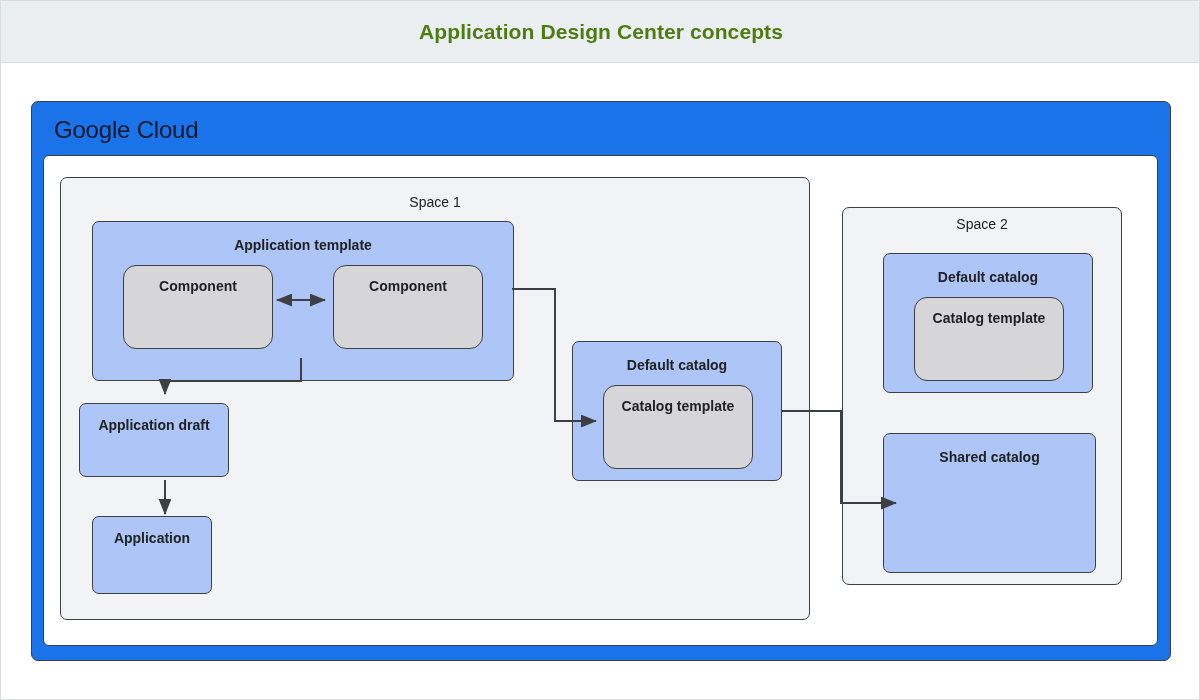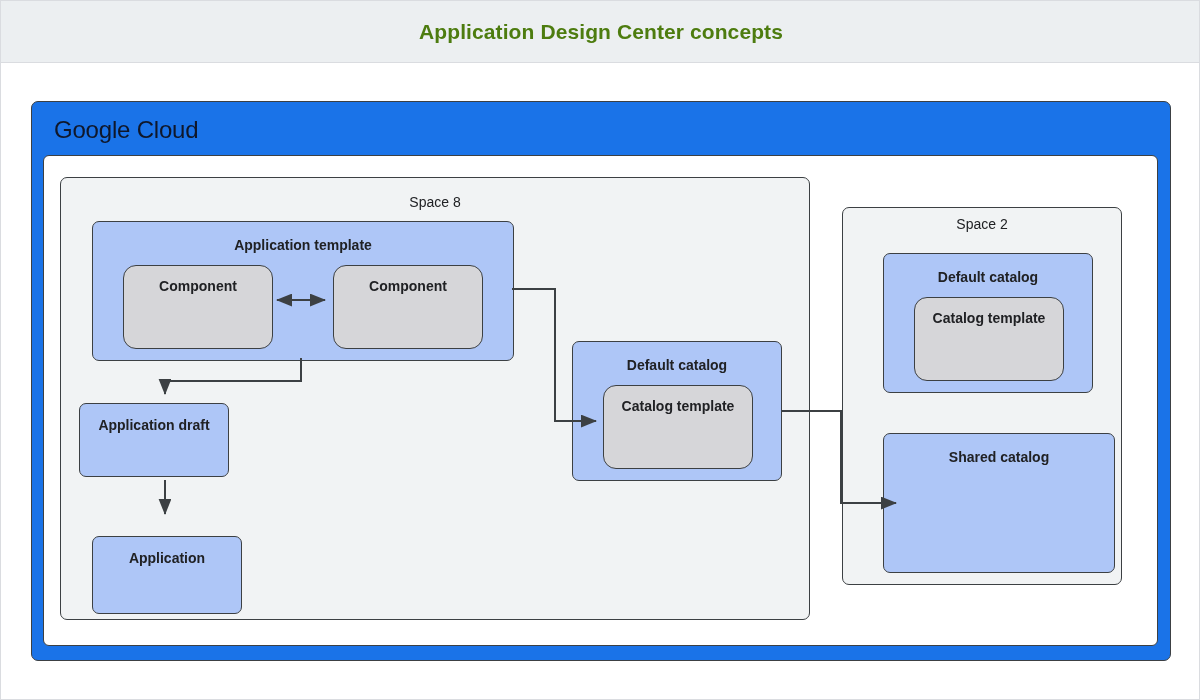--- a/index.html
+++ b/index.html
@@ -129,39 +129,39 @@
   <div id="cloud-frame">
 
     <div id="cloud-logo">
       <span class="g-bold">Google</span>
       <span>Cloud</span>
     </div>
 
     <div id="cloud-inner"></div>
 
     <div class="space-box" style="left:28px; top:75px; width:750px; height:443px;">
-      <div class="space-label" style="top:16px;">Space 8</div>
-
-      <div class="blue-box" style="left:31px; top:43px; width:422px; height:140px;">
+      <div class="space-label" style="top:16px;">Space 1</div>
+
+      <div class="blue-box" style="left:31px; top:43px; width:422px; height:160px;">
         <div class="box-label" style="top:15px;">Application template</div>
 
         <div class="gray-box" style="left:30px; top:43px; width:150px; height:84px;">
           <div class="box-label" style="top:12px;">Component</div>
         </div>
 
         <div class="gray-box" style="left:240px; top:43px; width:150px; height:84px;">
           <div class="box-label" style="top:12px;">Component</div>
         </div>
       </div>
 
       <div class="blue-box" style="left:18px; top:225px; width:150px; height:74px;">
         <div class="box-label" style="top:13px;">Application draft</div>
       </div>
 
-      <div class="blue-box" style="left:31px; top:358px; width:150px; height:78px;">
+      <div class="blue-box" style="left:31px; top:338px; width:120px; height:78px;">
         <div class="box-label" style="top:13px;">Application</div>
       </div>
 
       <div class="blue-box" style="left:511px; top:163px; width:210px; height:140px;">
         <div class="box-label" style="top:15px;">Default catalog</div>
         <div class="gray-box" style="left:30px; top:43px; width:150px; height:84px;">
           <div class="box-label" style="top:12px;">Catalog template</div>
         </div>
       </div>
     </div>
@@ -169,21 +169,21 @@
     <div class="space-box" style="left:810px; top:105px; width:280px; height:378px;">
       <div class="space-label" style="top:8px;">Space 2</div>
 
       <div class="blue-box" style="left:40px; top:45px; width:210px; height:140px;">
         <div class="box-label" style="top:15px;">Default catalog</div>
         <div class="gray-box" style="left:30px; top:43px; width:150px; height:84px;">
           <div class="box-label" style="top:12px;">Catalog template</div>
         </div>
       </div>
 
-      <div class="blue-box" style="left:40px; top:225px; width:232px; height:140px;">
+      <div class="blue-box" style="left:40px; top:225px; width:213px; height:140px;">
         <div class="box-label" style="top:15px;">Shared catalog</div>
       </div>
     </div>
   </div>
 
   <svg id="connectors" viewBox="0 0 1200 700" width="1200" height="700">
     <defs>
       <marker id="arrowhead" markerWidth="9" markerHeight="9" refX="7.5" refY="3.2" orient="auto" markerUnits="strokeWidth">
         <path d="M0,0 L8,3.2 L0,6.4 z" fill="#3c4043"></path>
       </marker>

